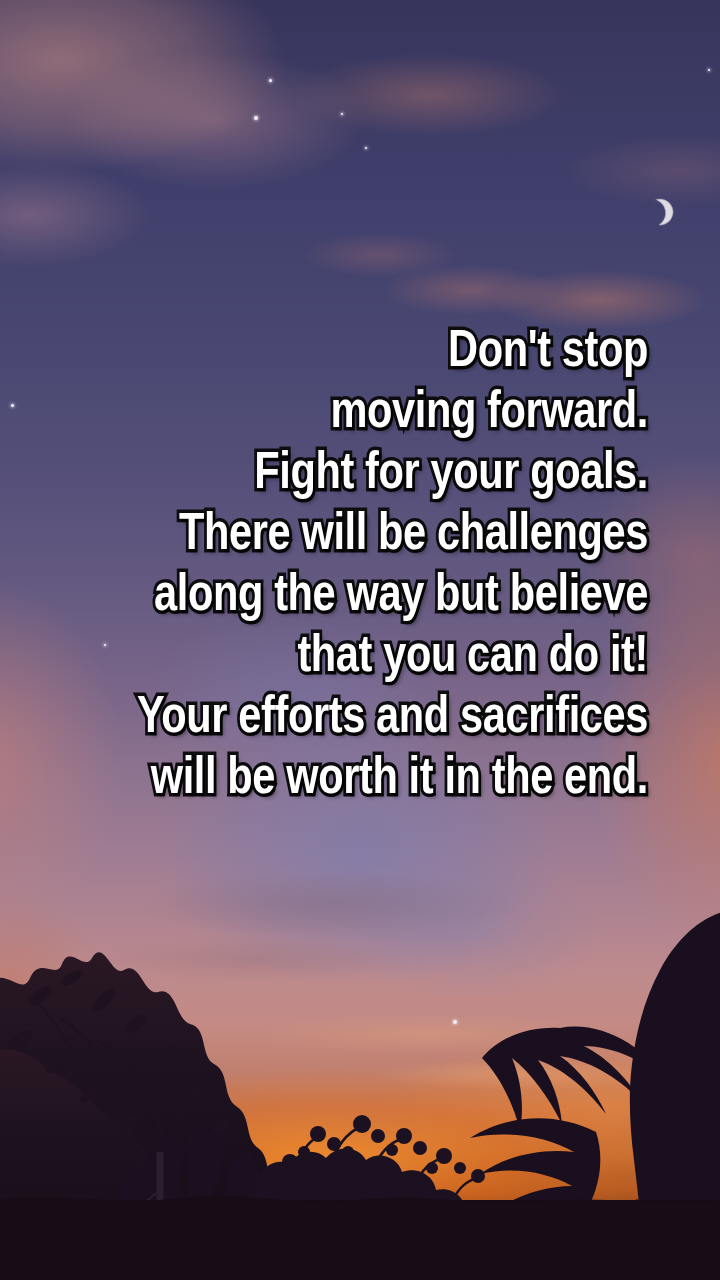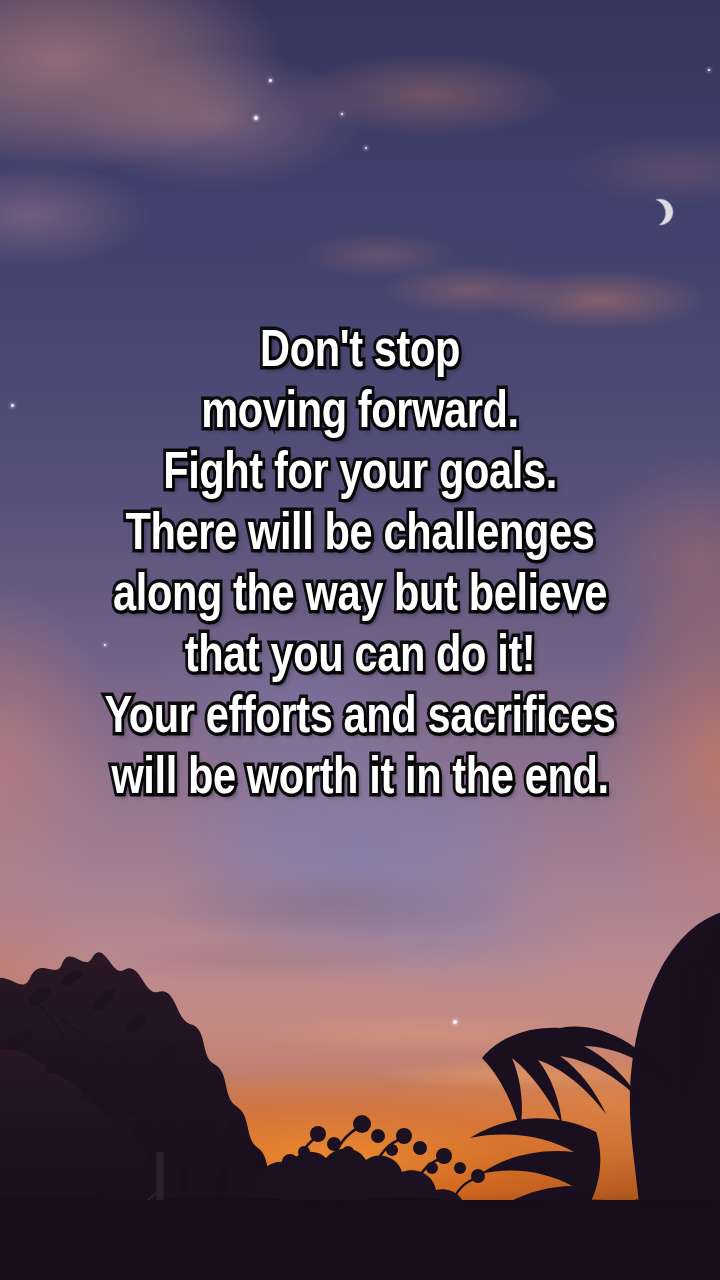--- a/index.html
+++ b/index.html
@@ -140,21 +140,21 @@
   
   .fg { position: absolute; left: 0; bottom: 0; width: 720px; }
   .fg svg { display: block; width: 720px; }
 
   
   #quote {
     position: absolute;
     left: 0;
     top: 318px;
     width: 720px;
-    text-align: center;
+    text-align: right;
     line-height: 61px;
     pointer-events: none;
   }
   .qline {
     display: block;
     color: #ffffff;
     font-family: "Liberation Sans Narrow", "Liberation Sans", sans-serif;
     font-weight: 700;
     font-size: 52px;
     letter-spacing: -0.5px;

